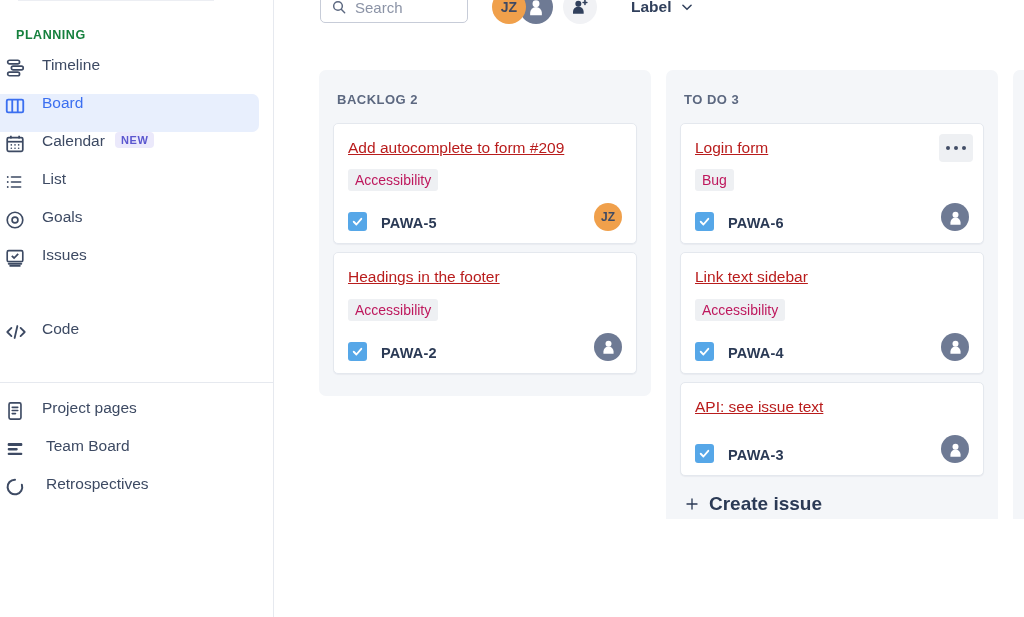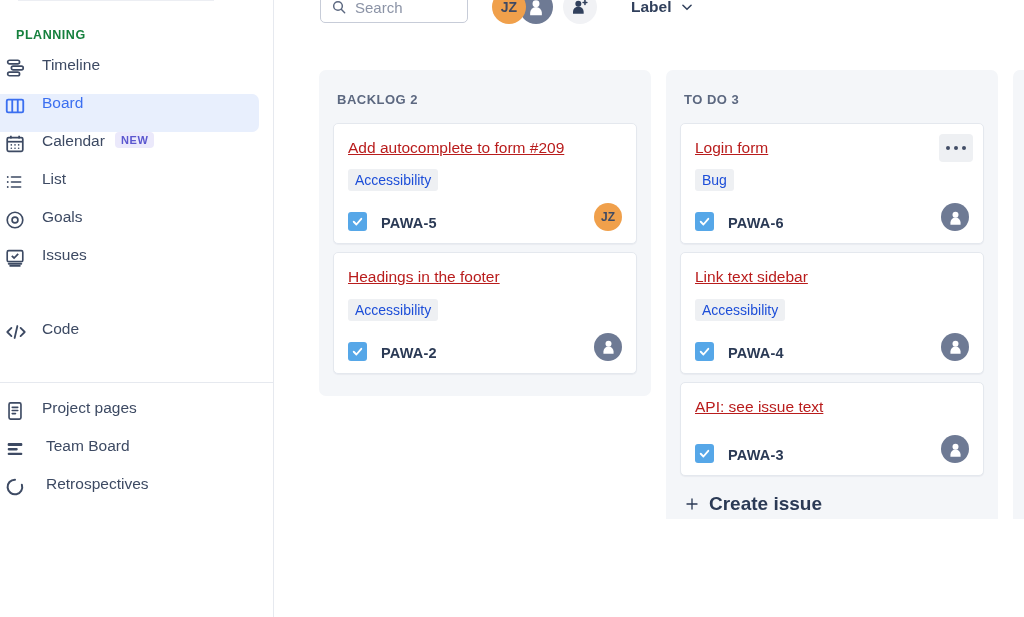--- a/index.html
+++ b/index.html
@@ -216,21 +216,21 @@
   .card-title {
     font-size: 15.5px;
     color: #b91c1c;
     line-height: 1.32;
     padding-right: 38px;
     text-decoration: underline;
   }
   .tag {
     display: inline-block;
     background: #eef0f3;
-    color: #1d4ed8;
+    color: #be185d;
     font-size: 14px;
     border-radius: 3px;
     padding: 3px 7px;
     margin-top: 11px;
   }
   .card-foot {
     display: flex;
     align-items: flex-end;
     margin-top: 12px;
   }

